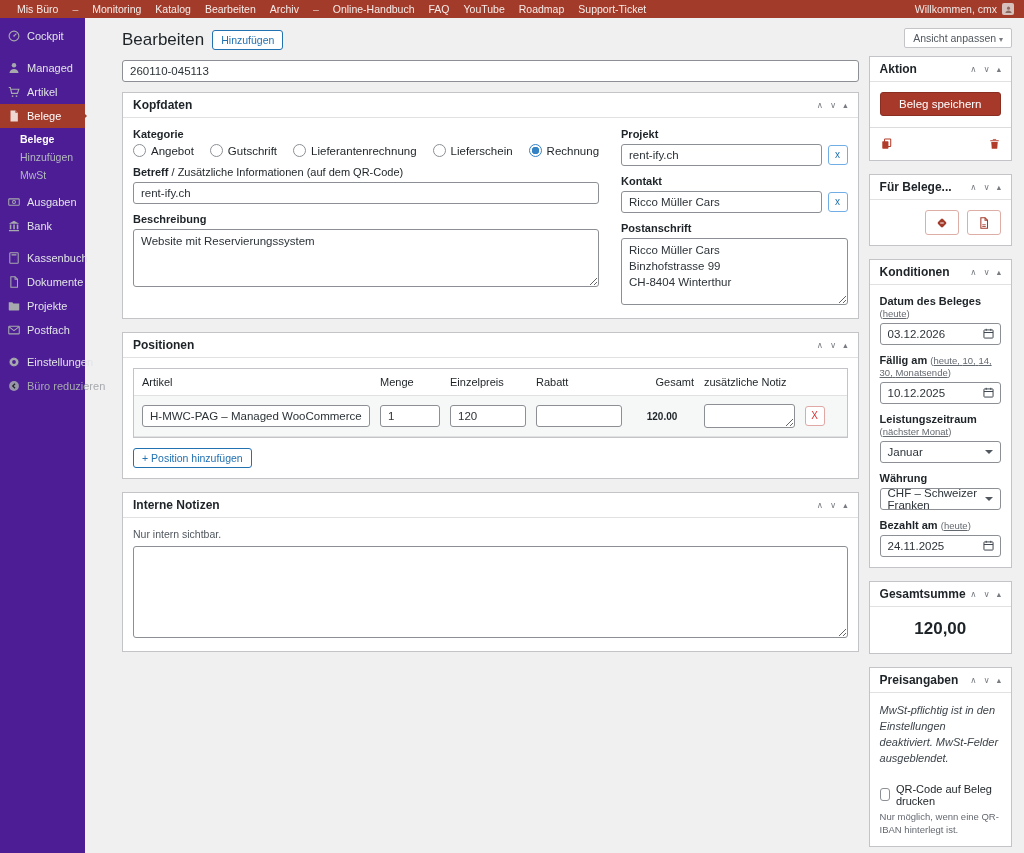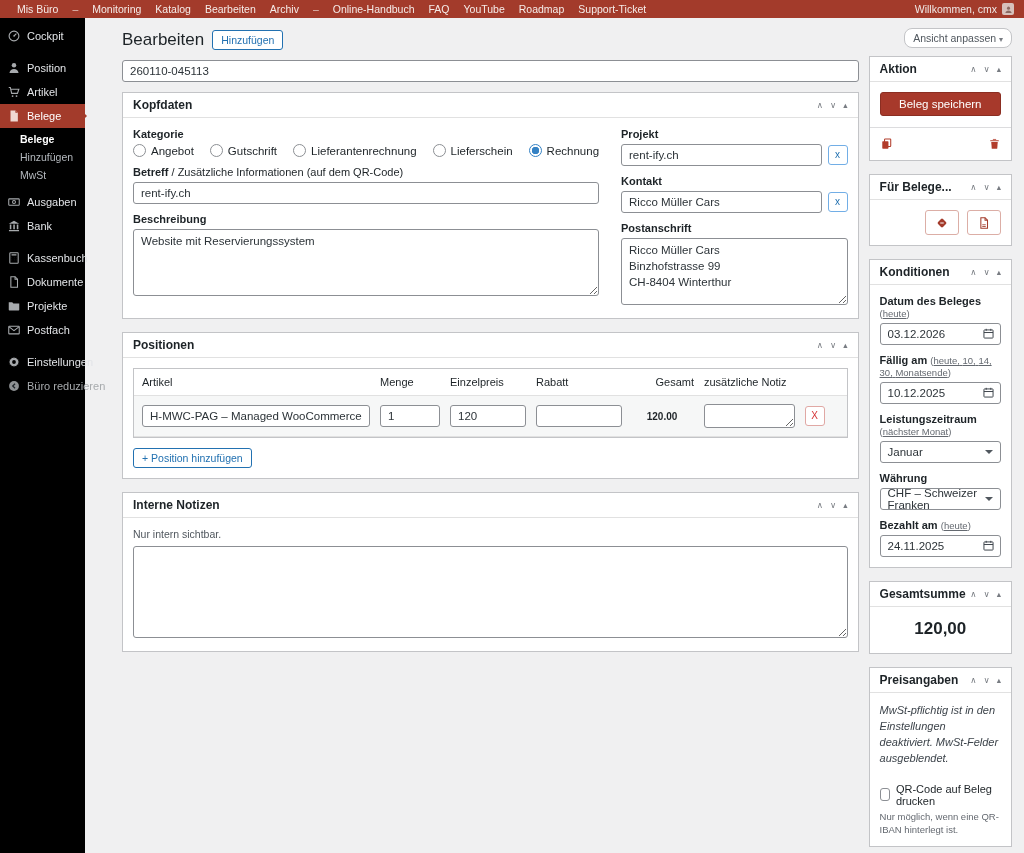--- a/index.html
+++ b/index.html
@@ -16,21 +16,21 @@
   }
   .adminbar a { color:#f5ece9; text-decoration:none; padding:0 7px; white-space:nowrap; }
   .adminbar .dash { padding:0 7px; color:#e4c6bf; }
   .adminbar .spacer { flex:1; }
   .adminbar .welcome { display:flex; align-items:center; gap:5px; }
   .avatar { width:12px; height:12px; background:#d7c1bc; border-radius:2px; display:inline-flex; align-items:center; justify-content:center; }
   .avatar svg { width:9px; height:9px; }
   
   .sidebar {
     position:fixed; top:18px; left:0; bottom:0; width:85px;
-    background:#000000; color:#e2e4e7; padding-top:6px; z-index:40;
+    background:#4c1d95; color:#e2e4e7; padding-top:6px; z-index:40;
   }
   .side-item {
     display:flex; align-items:center; gap:6px; padding:5px 7px;
     font-size:11px; font-weight:500; cursor:pointer; white-space:nowrap; position:relative;
   }
   .side-item .ic { width:14px; min-width:14px; height:14px; color:#a7aaad; display:inline-flex; }
   .side-item .ic svg { width:14px; height:14px; }
   .side-item.active { background:#a33b2b; color:#fff; }
   .side-item.active .ic { color:#f0d8d2; }
   .side-item.active::after {
@@ -54,21 +54,21 @@
     font-size:10.5px; color:#2271b1; background:#fff; border:1px solid #2271b1;
     border-radius:3px; padding:3px 8px; cursor:pointer; font-family:inherit; white-space:nowrap;
   }
   .title-input {
     width:100%; height:24px; font-size:14px; padding:2px 8px; margin-bottom:10px;
     border:1px solid #8c8f94; border-radius:3px; background:#fff; font-family:inherit; color:#2c3338;
   }
   .view-btn-row { display:flex; justify-content:flex-end; margin:2px 0 8px; }
   .btn-view {
     font-size:10.5px; color:#50575e; background:#fff; border:1px solid #c3c4c7;
-    border-radius:8px; padding:3px 8px; cursor:pointer; font-family:inherit;
+    border-radius:2px; padding:3px 8px; cursor:pointer; font-family:inherit;
   }
   .btn-view .caret { font-size:8px; color:#787c82; }
   
   .postbox { background:#fff; border:1px solid #c3c4c7; margin-bottom:13px; }
   .pb-head {
     display:flex; align-items:center; justify-content:space-between;
     padding:5px 10px; border-bottom:1px solid #e1e1e1;
   }
   .pb-title { font-size:12px; font-weight:bold; }
   .pb-controls { display:flex; gap:7px; color:#787c82; }
@@ -192,21 +192,21 @@
     <span>Cockpit</span>
   </div>
   <div class="side-gap"></div>
   <div class="side-item">
     <span class="ic">
         <svg viewBox="0 0 20 20" fill="currentColor">
           <circle cx="10" cy="6.2" r="3.2"></circle>
           <path d="M3.5 17c.6-3.8 3.1-5.6 6.5-5.6s5.9 1.8 6.5 5.6z"></path>
         </svg>
       </span>
-    <span>Position</span>
+    <span>Managed</span>
   </div>
   <div class="side-item">
     <span class="ic">
         <svg viewBox="0 0 20 20" fill="none" stroke="currentColor" stroke-width="1.6">
           <path d="M2.5 3.5h2.2l2 8.5h8.2l2-6H5.6"></path>
           <circle cx="8" cy="15.8" r="1.3" fill="currentColor" stroke="none"></circle>
           <circle cx="13.6" cy="15.8" r="1.3" fill="currentColor" stroke="none"></circle>
         </svg>
       </span>
     <span>Artikel</span>
@@ -341,21 +341,21 @@
                     <span>Lieferschein</span>
                   </label>
                 <label>
                     <input type="radio" name="kat" checked="" style="">
                     <span>Rechnung</span>
                   </label>
               </div>
               <label class="f-label"><span>Betreff</span> <span class="norm">/ Zusätzliche Informationen (auf dem QR-Code)</span></label>
               <input type="text" value="rent-ify.ch" style="">
               <label class="f-label">Beschreibung</label>
-              <textarea style="height: 67px;">Website mit Reservierungssystem</textarea>
+              <textarea style="height: 58px;">Website mit Reservierungssystem</textarea>
             </div>
             <div>
               <label class="f-label">Projekt</label>
               <div class="input-x">
                 <input type="text" value="rent-ify.ch" style="">
                 <button class="x-btn">x</button>
               </div>
               <label class="f-label">Kontakt</label>
               <div class="input-x">
                 <input type="text" value="Ricco Müller Cars" style="">

